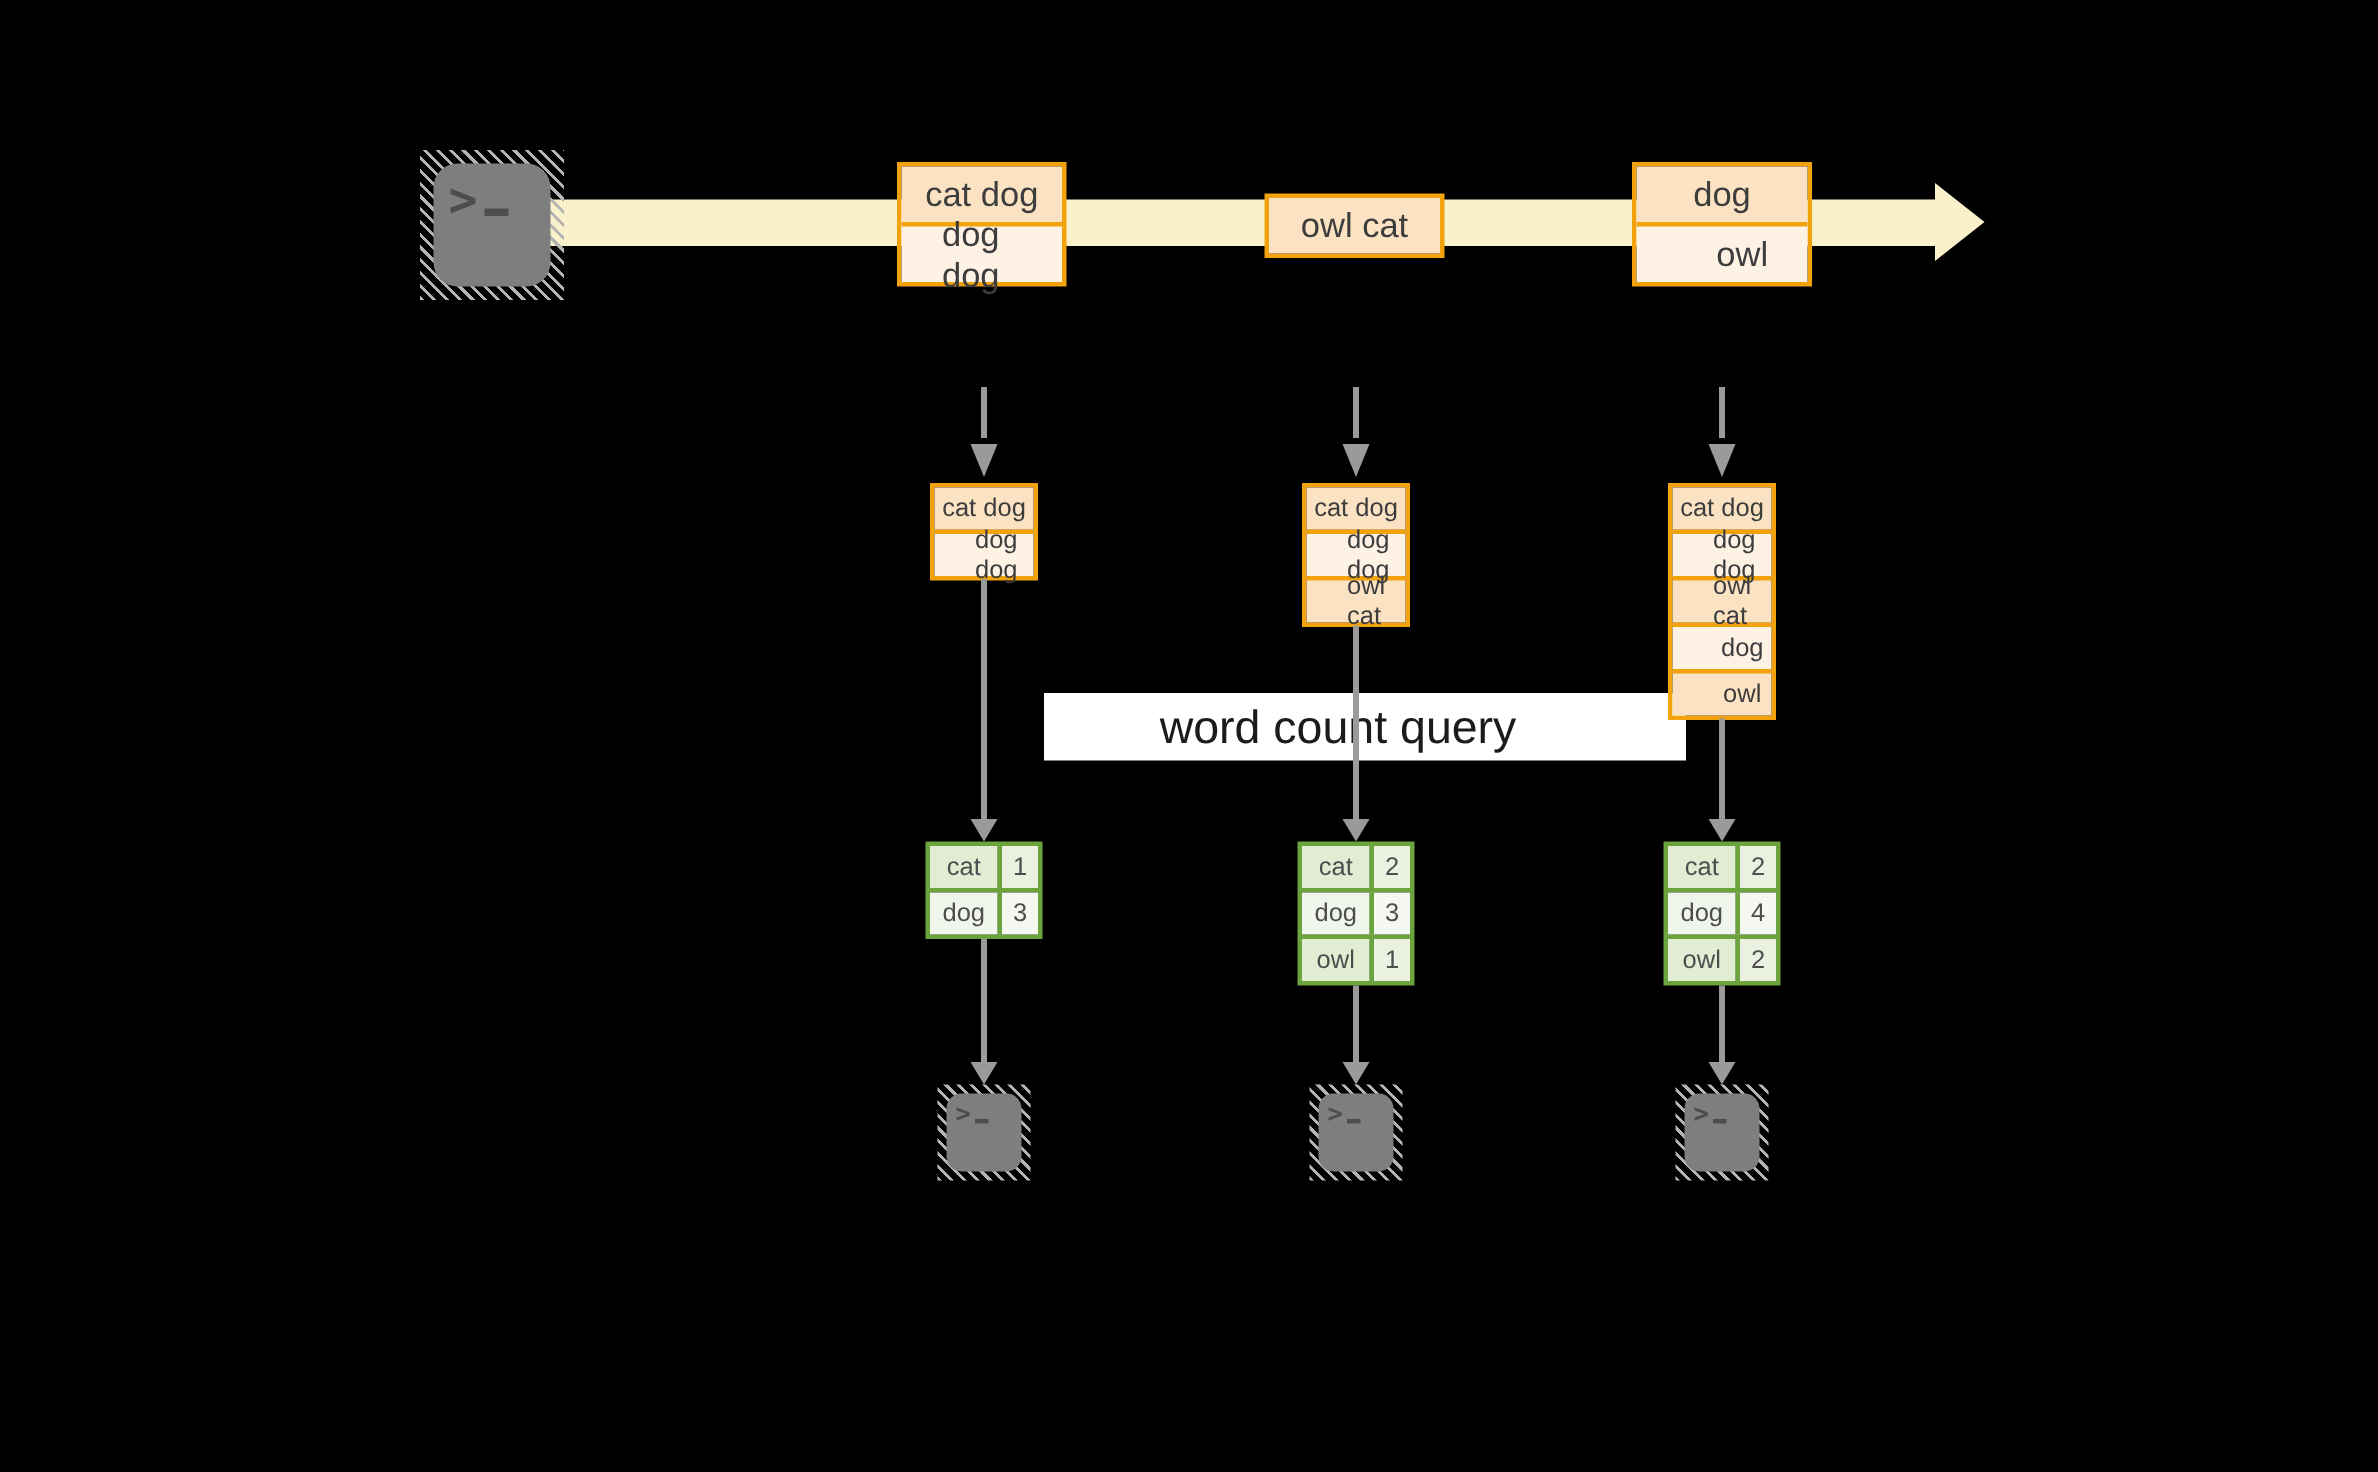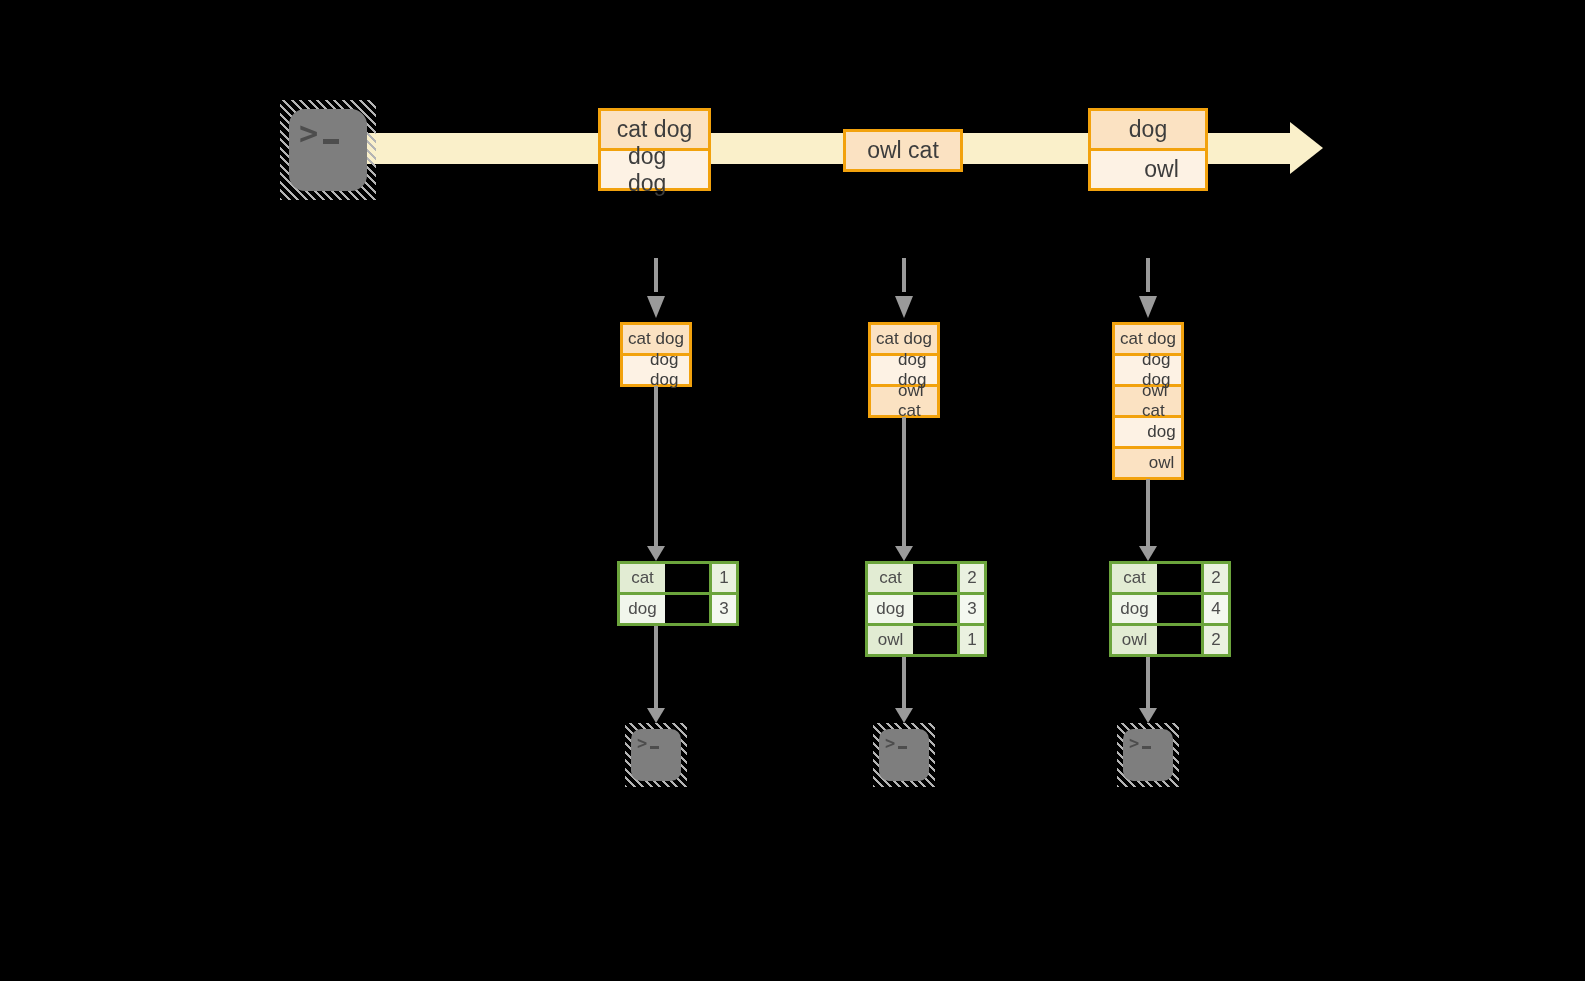--- a/index.html
+++ b/index.html
@@ -40,21 +40,21 @@
   .head{position:absolute;width:0;height:0;z-index:3;
     border-left:9px solid transparent;border-right:9px solid transparent;}
   .head-dash{border-top:22px solid #9a9a9a;}
   .head-solid{border-top:15px solid #9a9a9a;}
   
   .banner{position:absolute;left:696px;top:462px;width:428px;height:45px;background:#fff;z-index:1;
     display:flex;align-items:center;justify-content:center;padding-right:36px;box-sizing:border-box;}
   .banner span{font-size:31px;color:#1b1b1b;}
   
   .gtable{position:absolute;border:3px solid #6ba43c;z-index:2;}
-  .grow{display:flex;gap:44px;}
+  .grow{display:flex;}
   .grow + .grow{border-top:3px solid #6ba43c;}
   .gword,.gcount{height:28px;display:flex;align-items:center;justify-content:center;
     font-size:17px;color:#4d4d4d;}
   .gword{width:45px;}
   .gcount{width:24px;border-left:3px solid #6ba43c;}
   .gword.gd{background:#e2ecd3;}  .gcount.gd{background:#eaf1e0;}
   .gword.gl{background:#f1f6ec;}  .gcount.gl{background:#f4f8f0;}
 </style>
 </head>
 <body>
@@ -102,20 +102,23 @@
     <div class="ocell sm fill-dark">owl cat</div>
   </div>
   <div class="obox" style="left:1112px;top:322px;width:66px;">
     <div class="ocell sm fill-dark">cat dog</div>
     <div class="ocell sm fill-light">dog dog</div>
     <div class="ocell sm fill-dark">owl cat</div>
     <div class="ocell sm fill-light">dog</div>
     <div class="ocell sm fill-dark">owl</div>
   </div>
 
+  <div class="banner">
+    <span>word count query</span>
+  </div>
 
   <div class="vline" style="left:654px;top:386px;height:160px;"></div>
   <div class="head head-solid" style="left:647px;top:546px;"></div>
   <div class="vline" style="left:902px;top:417px;height:129px;"></div>
   <div class="head head-solid" style="left:895px;top:546px;"></div>
   <div class="vline" style="left:1146px;top:479px;height:67px;"></div>
   <div class="head head-solid" style="left:1139px;top:546px;"></div>
 
   <div class="gtable" style="left:617px;top:561px;">
     <div class="grow">

